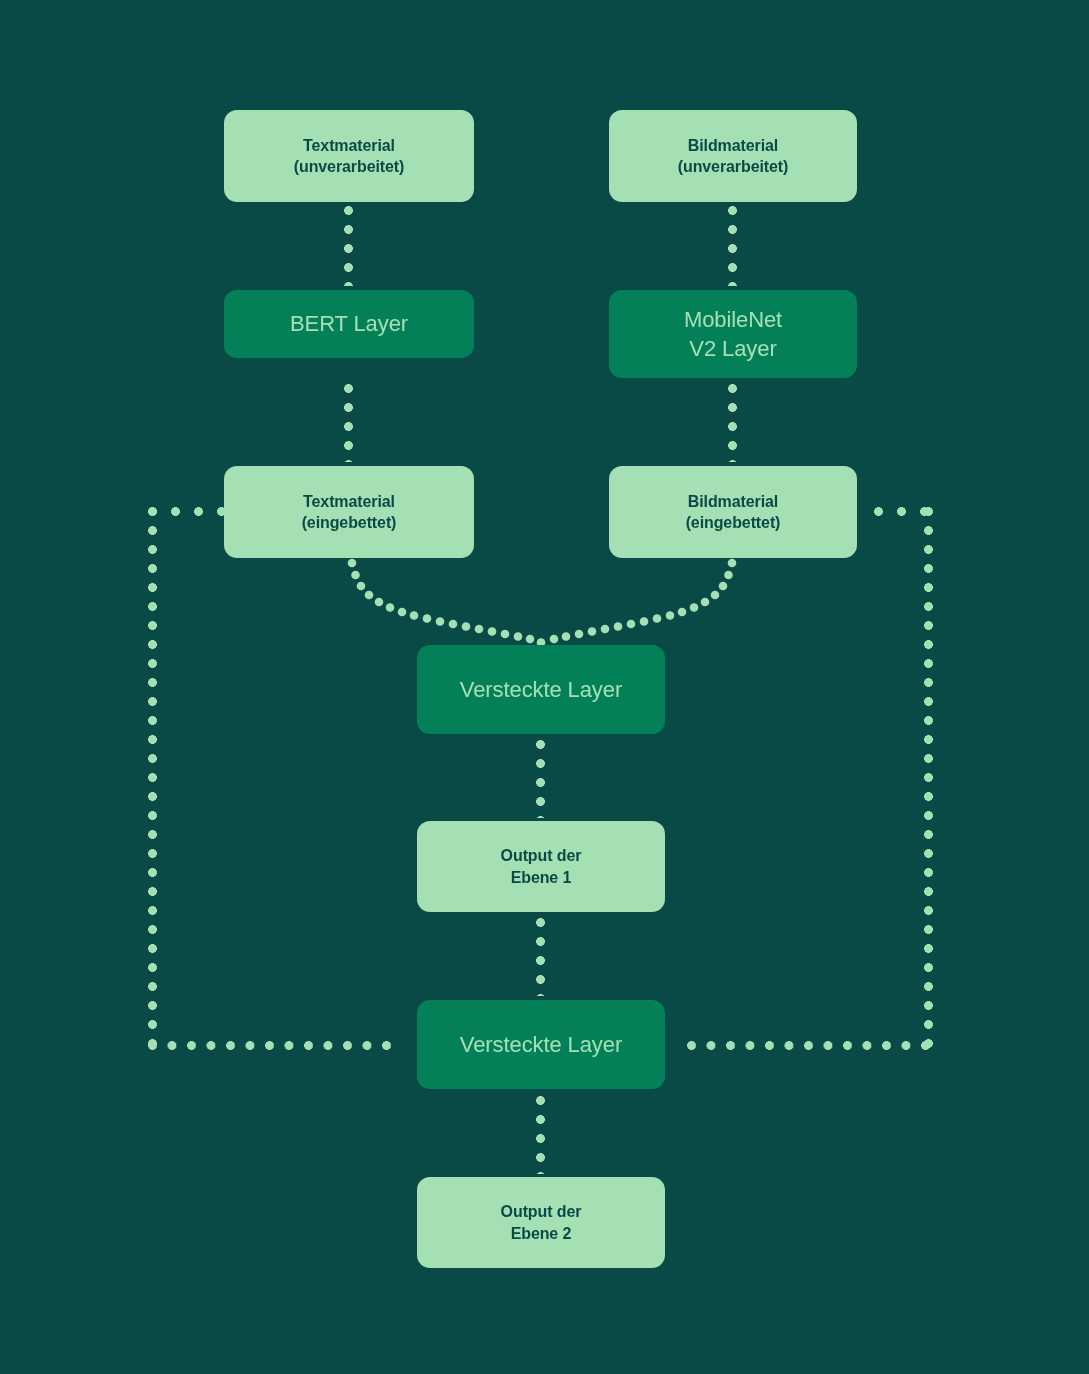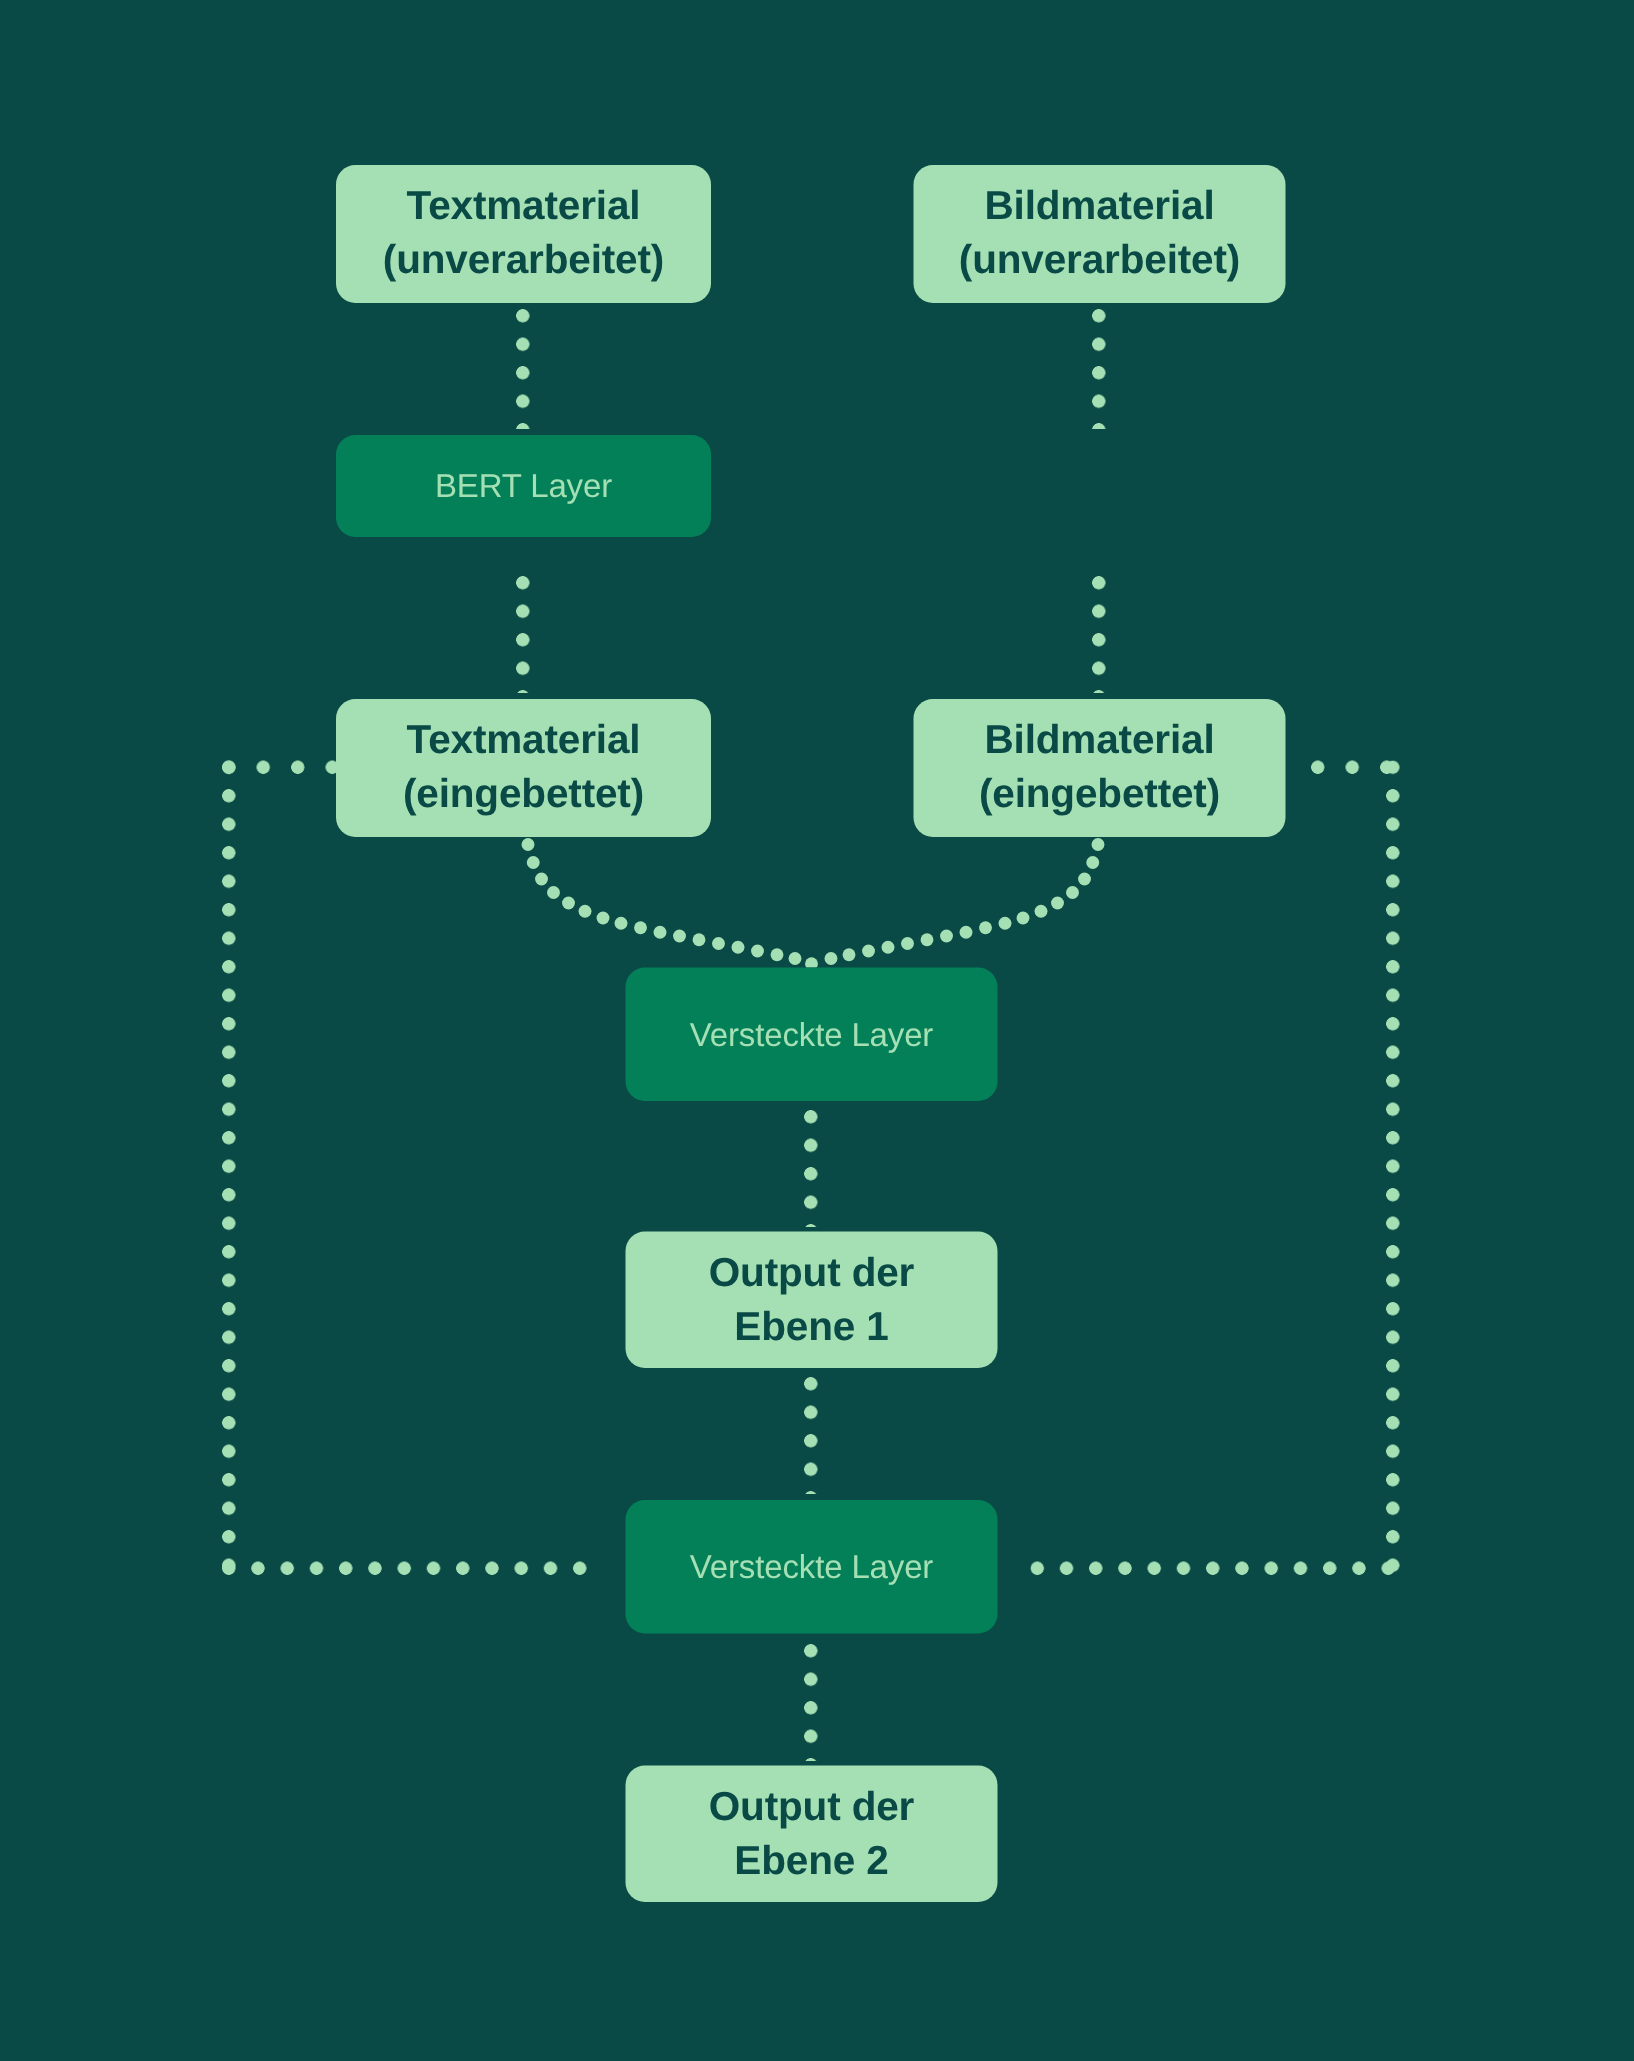--- a/index.html
+++ b/index.html
@@ -17,21 +17,21 @@
   }
   .node {
     position: absolute;
     box-sizing: border-box;
     border-radius: 13px;
     display: flex;
     align-items: center;
     justify-content: center;
     text-align: center;
     font-weight: bold;
-    font-size: 27px;
+    font-size: 16px;
     line-height: 1.32;
     letter-spacing: -0.1px;
     white-space: pre-line;
     padding: 4px 8px;
   }
   .node.light {
     background: #a5e0b4;
     color: #0a4a46;
   }
   .node.dark {
@@ -76,20 +76,22 @@
 (unverarbeitet)</div>
 
   <div class="node light" style="left:609px; top:110px; width:248px; height:92px;">Bildmaterial
 (unverarbeitet)</div>
 
   <div class="vlink" style="left:344px; top:206px; height:80px;"></div>
   <div class="vlink" style="left:728px; top:206px; height:80px;"></div>
 
   <div class="node dark" style="left:224px; top:290px; width:250px; height:68px;">BERT Layer</div>
 
+  <div class="node dark" style="left:609px; top:290px; width:248px; height:88px;">MobileNet
+V2 Layer</div>
 
   <div class="vlink" style="left:344px; top:384px; height:78px;"></div>
   <div class="vlink" style="left:728px; top:384px; height:78px;"></div>
 
   <div class="node light" style="left:224px; top:466px; width:250px; height:92px;">Textmaterial
 (eingebettet)</div>
 
   <div class="node light" style="left:609px; top:466px; width:248px; height:92px;">Bildmaterial
 (eingebettet)</div>
 

